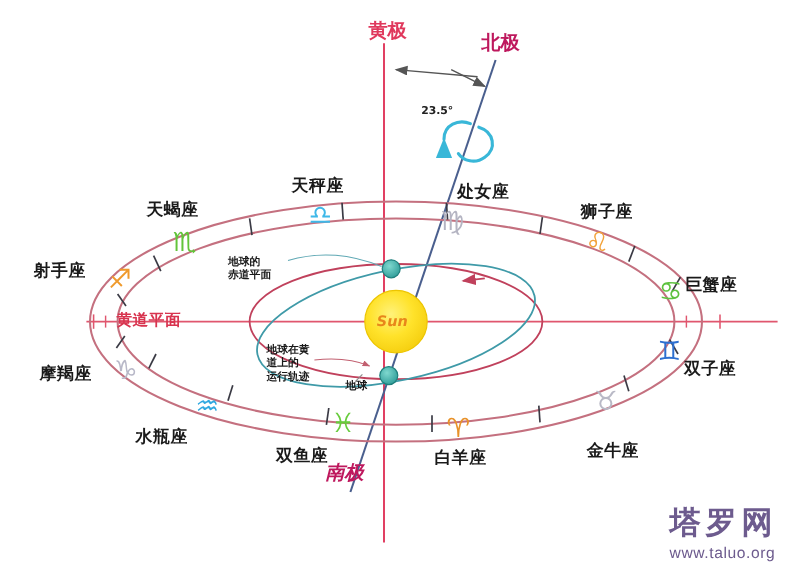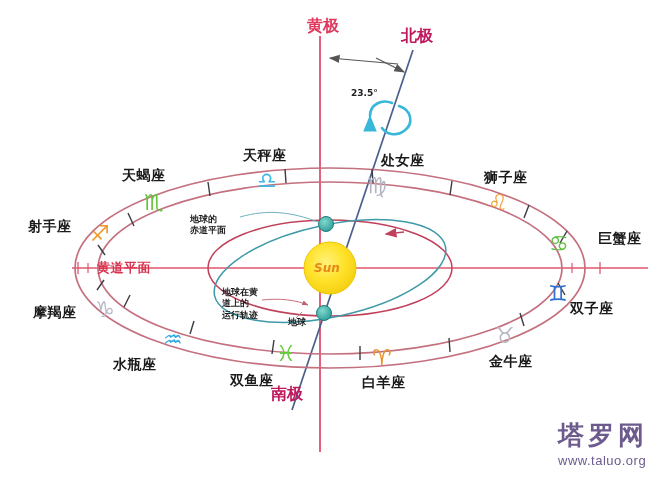--- a/index.html
+++ b/index.html
@@ -138,21 +138,21 @@
     <g stroke="#e0566e" stroke-width="1.2">
       <line x1="88" y1="263" x2="88" y2="273"></line>
       <line x1="572" y1="263" x2="572" y2="273"></line>
     </g>
   </svg>
 
   <div class="lbl pole-label pole-ecl" style="left:307px;top:18px;">黄极</div>
 
   <div class="lbl pole-label pole-north" style="left:401px;top:28px;">北极</div>
 
-  <div class="lbl pole-label pole-south" style="left:271px;top:386px;">南极</div>
+  <div class="lbl pole-label pole-south" style="left:271px;top:386px;font-style:italic;">南极</div>
 
   <div class="lbl angle" style="left:351px;top:53px;margin-top:36px;">23.5°</div>
 
   <div class="sun-text" style="left:314px;top:261px;">Sun</div>
 
   <div class="lbl plane-label" style="left:97px;top:261px;">黄道平面</div>
 
   <div class="lbl note" style="left:190px;top:214px;">
     <div>地球的</div>
     <div>赤道平面</div>
@@ -188,29 +188,29 @@
       </div>
       <div class="lbl" style="left: 163px; top: 329px; font-size: 22px; font-weight: 700; color: rgb(47, 168, 224); font-family: &quot;DejaVu Sans&quot;, sans-serif;">♒</div>
       <div class="lbl" style="left: 230px; top: 373px;">
         <div class="zodiac-label">双鱼座</div>
       </div>
       <div class="lbl" style="left: 276px; top: 343px; font-size: 22px; font-weight: 700; color: rgb(103, 204, 60); font-family: &quot;DejaVu Sans&quot;, sans-serif;">♓</div>
       <div class="lbl" style="left: 362px; top: 375px;">
         <div class="zodiac-label">白羊座</div>
       </div>
       <div class="lbl" style="left: 372px; top: 347px; font-size: 22px; font-weight: 700; color: rgb(232, 146, 42); font-family: &quot;DejaVu Sans&quot;, sans-serif;">♈</div>
-      <div class="lbl" style="left: 489px; top: 354px;">
+      <div class="lbl" style="left: 489px; top: 369px;">
         <div class="zodiac-label">金牛座</div>
       </div>
       <div class="lbl" style="left: 495px; top: 325px; font-size: 22px; font-weight: 700; color: rgb(185, 185, 198); font-family: &quot;DejaVu Sans&quot;, sans-serif;">♉</div>
       <div class="lbl" style="left: 570px; top: 301px;">
         <div class="zodiac-label">双子座</div>
       </div>
       <div class="lbl" style="left: 548px; top: 283px; font-size: 22px; font-weight: 700; color: rgb(45, 111, 208); font-family: &quot;DejaVu Sans&quot;, sans-serif;">♊</div>
-      <div class="lbl" style="left: 571px; top: 231px; margin-left: 27px;">
+      <div class="lbl" style="left: 571px; top: 231px;">
         <div class="zodiac-label">巨蟹座</div>
       </div>
       <div class="lbl" style="left: 549px; top: 233px; font-size: 22px; font-weight: 700; color: rgb(94, 194, 63); font-family: &quot;DejaVu Sans&quot;, sans-serif;">♋</div>
       <div class="lbl" style="left: 484px; top: 170px;">
         <div class="zodiac-label">狮子座</div>
       </div>
       <div class="lbl" style="left: 488px; top: 192px; font-size: 22px; font-weight: 700; color: rgb(242, 162, 58); font-family: &quot;DejaVu Sans&quot;, sans-serif;">♌</div>
       <div class="lbl" style="left: 381px; top: 153px;">
         <div class="zodiac-label">处女座</div>
       </div>

